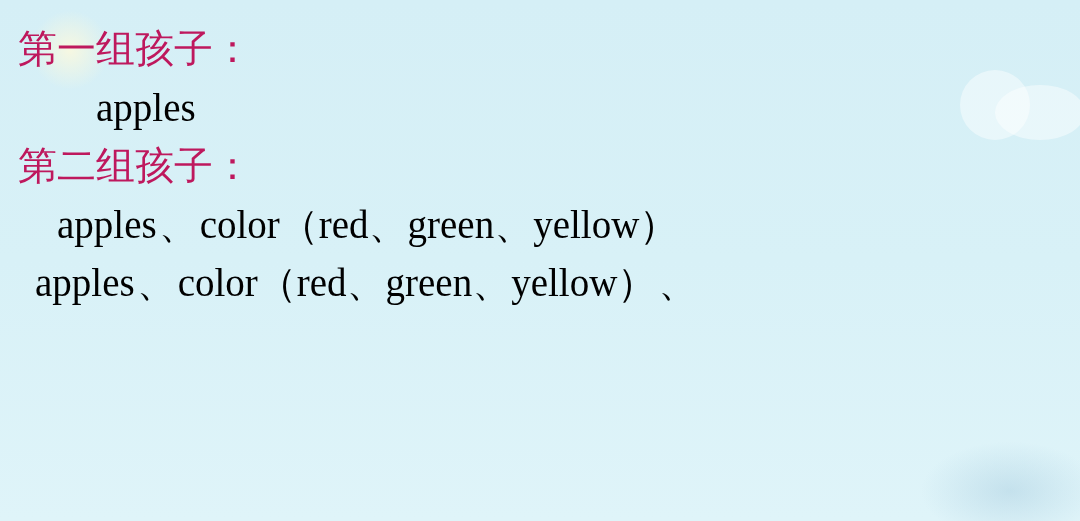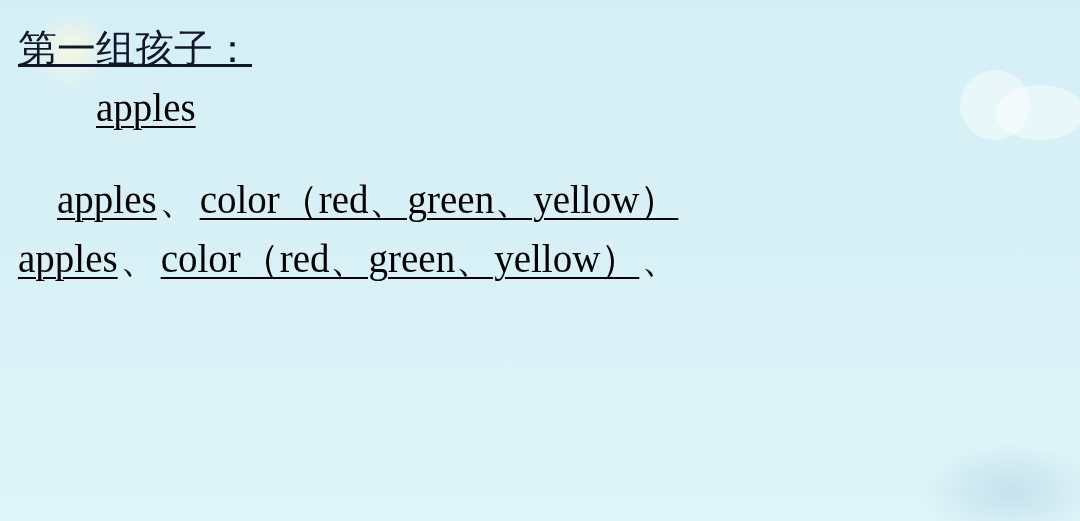--- a/index.html
+++ b/index.html
@@ -67,35 +67,33 @@
       width: 180px;
       height: 100px;
       background: radial-gradient(ellipse at center, rgba(120,170,200,0.25) 0%, rgba(120,170,200,0) 70%);
       z-index: 0;
     }
     .content {
       position: relative;
       z-index: 1;
     }
     .heading {
-      color: #0f172a;
-      text-decoration: underline;
+      color: #be185d;
     }
     .indent-1 {
       padding-left: 78px;
     }
     .indent-2 {
       padding-left: 39px;
-      margin-top: 34px;
     }
     .indent-0 {
       padding-left: 0px;
+      margin-left: 17px;
     }
     .u {
-      text-decoration: underline;
       text-decoration-thickness: 2px;
       text-underline-offset: 5px;
     }
     .sep {
       margin: 0 2px;
     }
     .line {
       white-space: nowrap;
     }
     .wrapline {
@@ -109,20 +107,21 @@
 <div class="cloud"></div>
 <div class="mountain"></div>
 
 <div class="content">
 
   <div class="heading line">第一组孩子：</div>
   <div class="indent-1 line">
     <span class="u">apples</span>
   </div>
 
+  <div class="heading line">第二组孩子：</div>
   <div class="indent-2 line">
     <span class="u">apples</span><span class="sep">、</span><span class="u">color（red、green、yellow）</span>
   </div>
 
   <div class="indent-0 wrapline">
     <span class="u">apples</span><span class="sep">、</span><span class="u">color（red、green、yellow）</span><span class="sep">、</span><br>
   </div>
 
 </div>
 

